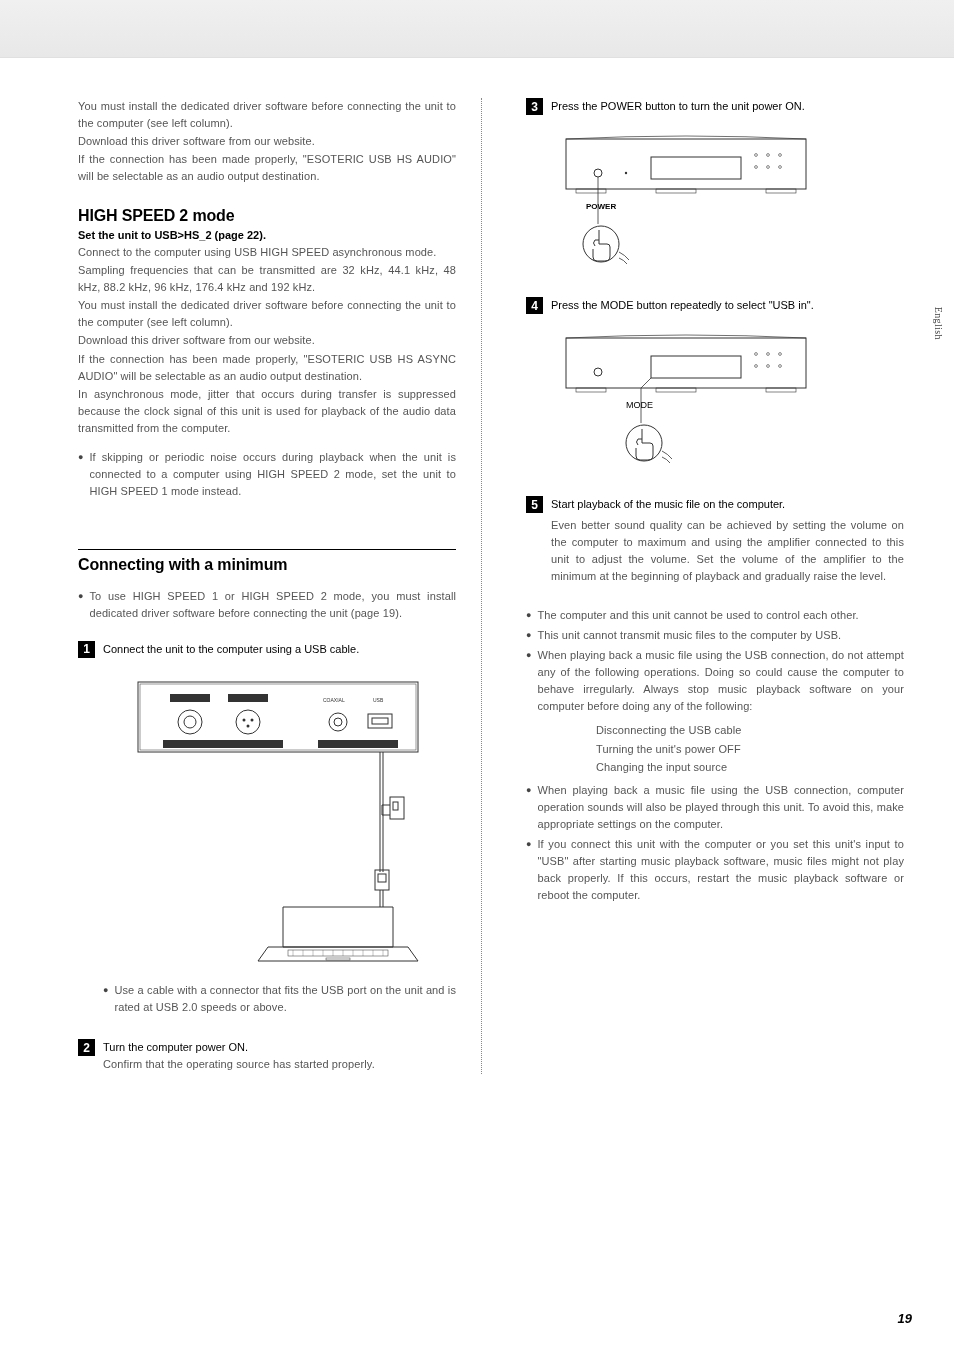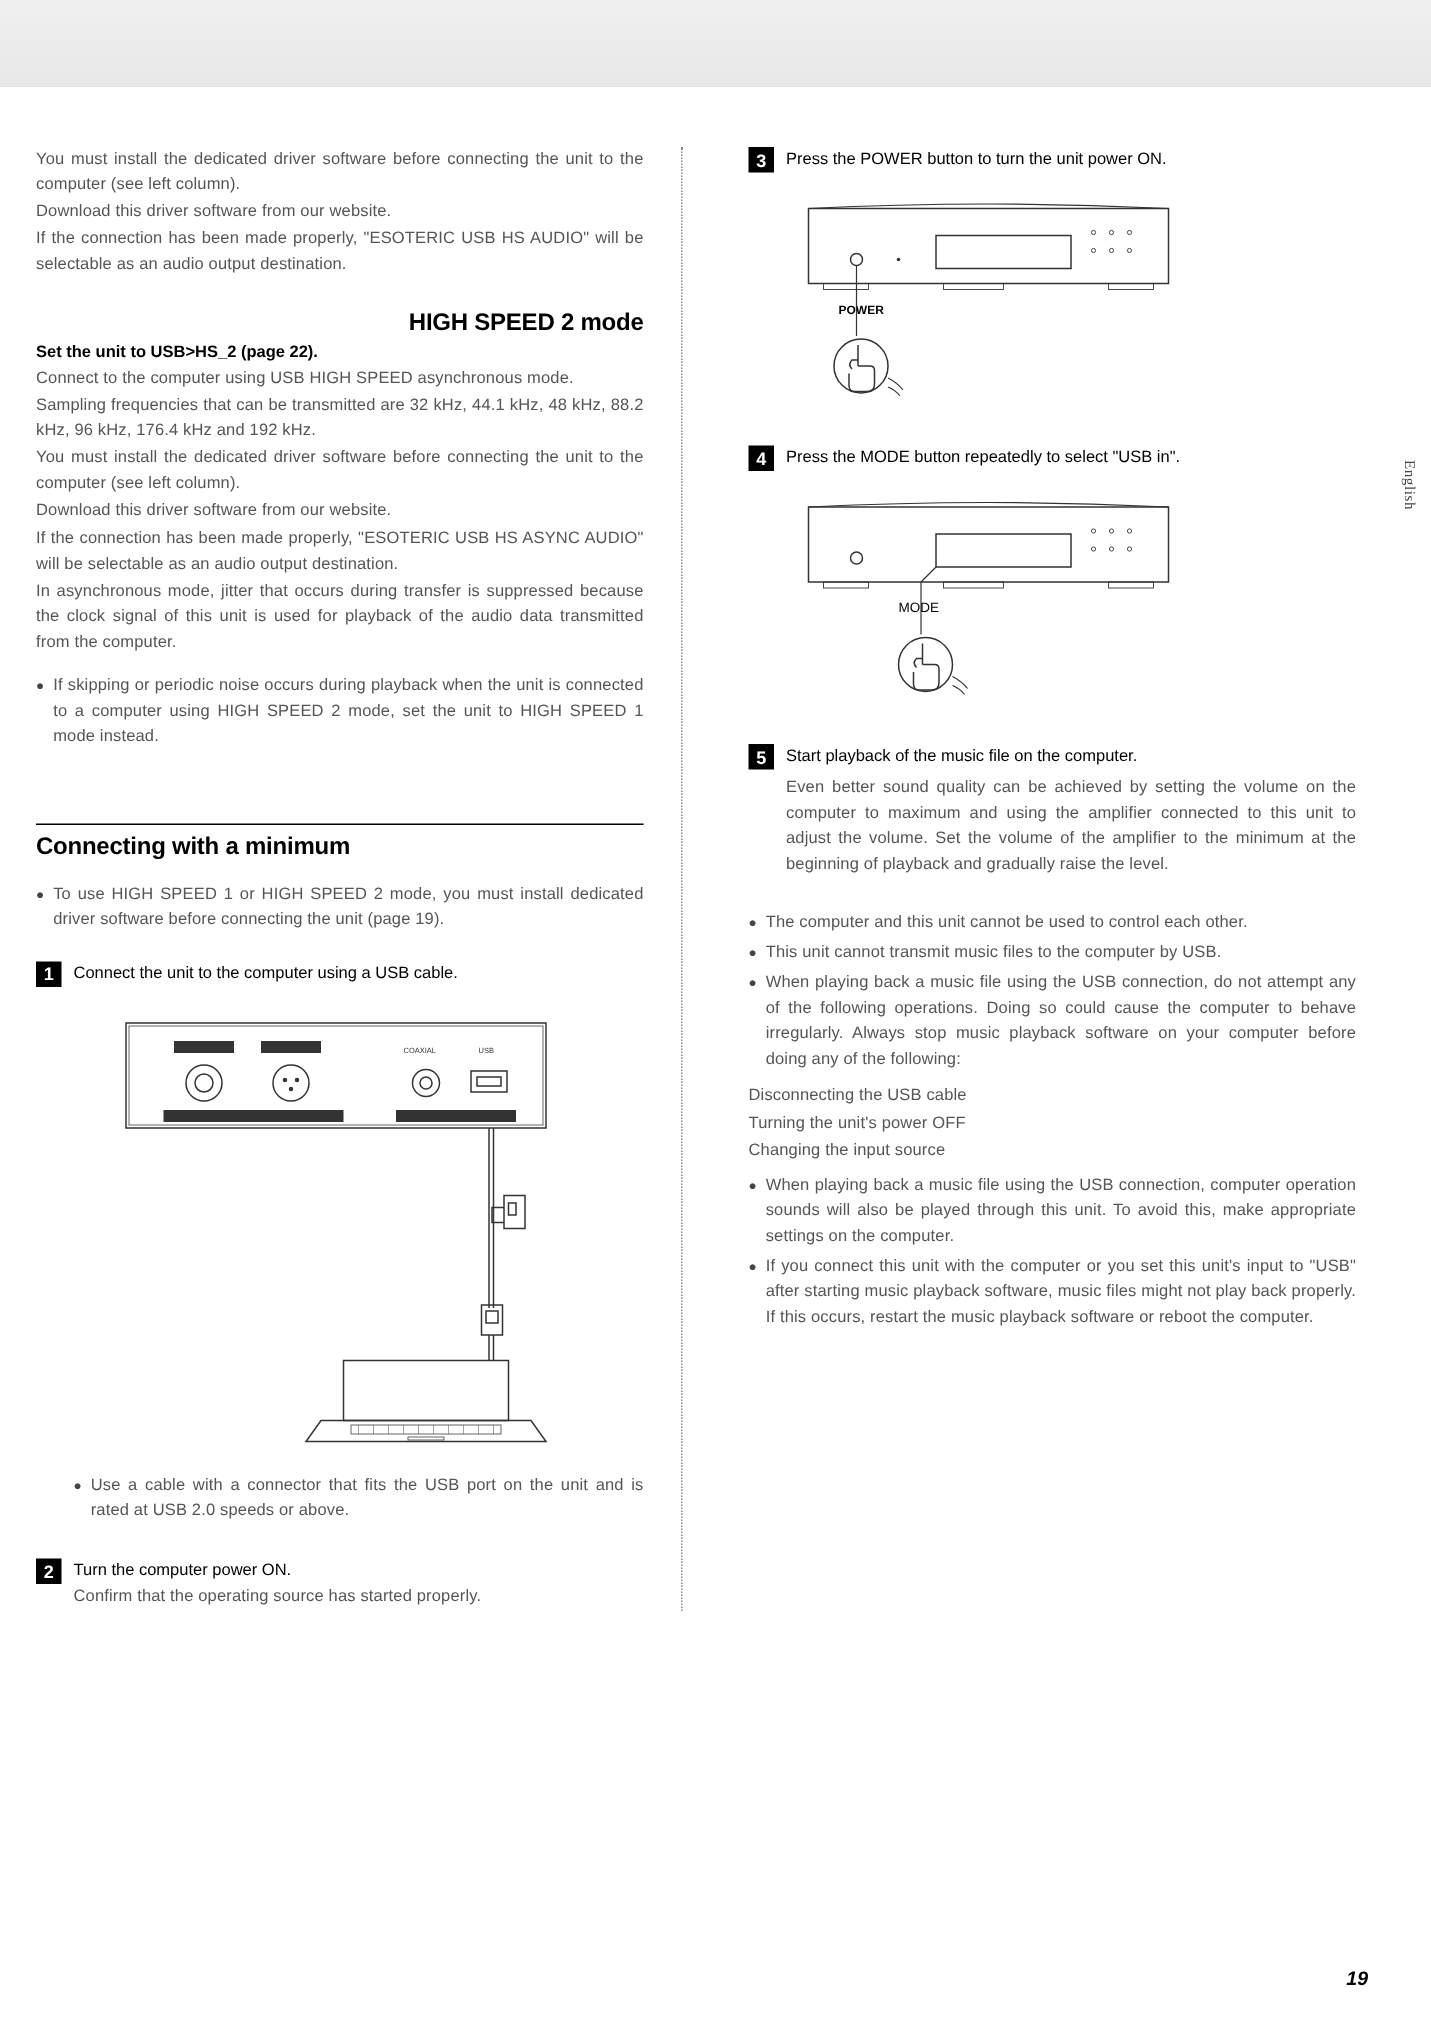--- a/index.html
+++ b/index.html
@@ -1,40 +1,40 @@
 <!DOCTYPE html>
 <html><head>
 <meta charset="utf-8">
 <style>
   * { box-sizing: border-box; margin: 0; padding: 0; }
   html, body { width: 954px; height: 1350px; background: #fff; font-family: "Helvetica Neue", Arial, sans-serif; color: #222; position: relative; }
   .header-bar { height: 58px; background: linear-gradient(#f0f0f0, #e8e8e8); border-bottom: 1px solid #e0e0e0; }
-  .page { display: flex; padding: 40px 50px 0 24px; gap: 34px; }
+  .page { display: flex; padding: 40px 50px 0 78px; gap: 34px; }
   .col { flex: 1; position: relative; }
   .col-left { border-right: 0.5px dotted #888; padding-right: 25px; }
   .col-right { padding-left: 10px; }
   p { font-size: 11px; line-height: 1.55; color: #555; letter-spacing: 0.01em; margin-bottom: 1px; }
   p.just { text-align: justify; }
-  .h-mode { font-size: 16px; font-weight: 800; color: #000; margin-top: 22px; margin-bottom: 4px; letter-spacing: -0.01em; text-align: right; }
+  .h-mode { font-size: 16px; font-weight: 800; color: #000; margin-top: 22px; margin-bottom: 4px; letter-spacing: -0.01em; }
   .h-set { font-size: 11px; font-weight: 700; color: #000; margin-bottom: 3px; }
   .bullet-row { display: flex; gap: 6px; margin-top: 12px; }
   .bullet-dot { font-size: 9px; line-height: 1.9; color: #444; }
   .bullet-row p { flex: 1; }
   .rule { border: none; border-top: 1.5px solid #000; margin-top: 48px; margin-bottom: 6px; width: 100%; }
   .h-section { font-size: 16px; font-weight: 800; color: #000; margin-bottom: 14px; letter-spacing: -0.01em; }
   .step { display: flex; gap: 8px; align-items: flex-start; margin-top: 18px; }
   .step-num { width: 17px; height: 17px; background: #000; color: #fff; font-size: 12px; font-weight: 700; display: flex; align-items: center; justify-content: center; flex-shrink: 0; }
   .step-title { font-size: 11px; font-weight: 400; color: #000; line-height: 1.5; }
   .step-body { margin-left: 25px; margin-top: 4px; }
   .diagram { margin: 14px 0 10px 50px; text-decoration: underline; }
   .dia-box { width: 300px; }
   .lang-tab { position: absolute; right: 10px; top: 340px; transform: rotate(90deg); transform-origin: right top; font-size: 10px; color: #444; letter-spacing: 0.04em; font-family: Georgia, serif; }
   .page-num { position: absolute; right: 42px; bottom: 24px; font-size: 13px; font-weight: 700; font-style: italic; color: #000; }
   .sub-step-p { margin-left: 25px; }
-  .indent-list { margin-top: 6px; margin-bottom: 6px; }
+  .indent-list { margin-left: 70px; margin-top: 6px; margin-bottom: 6px; }
   svg { display: block; }
 </style>
 </head>
 <body>
 
 <div class="header-bar"></div>
 
 <div class="page">
 
   <div class="col col-left">

